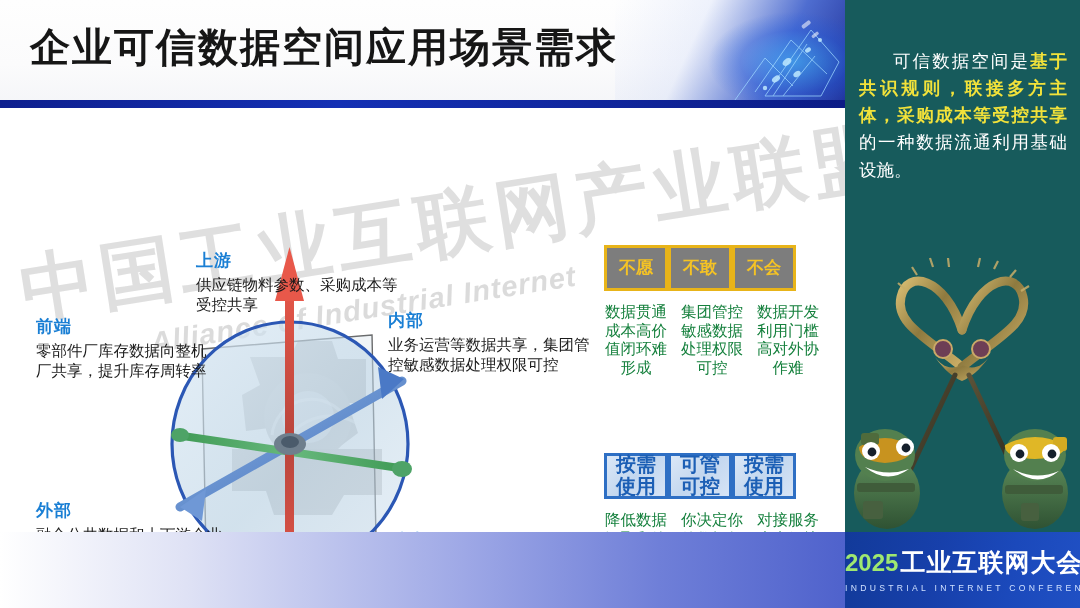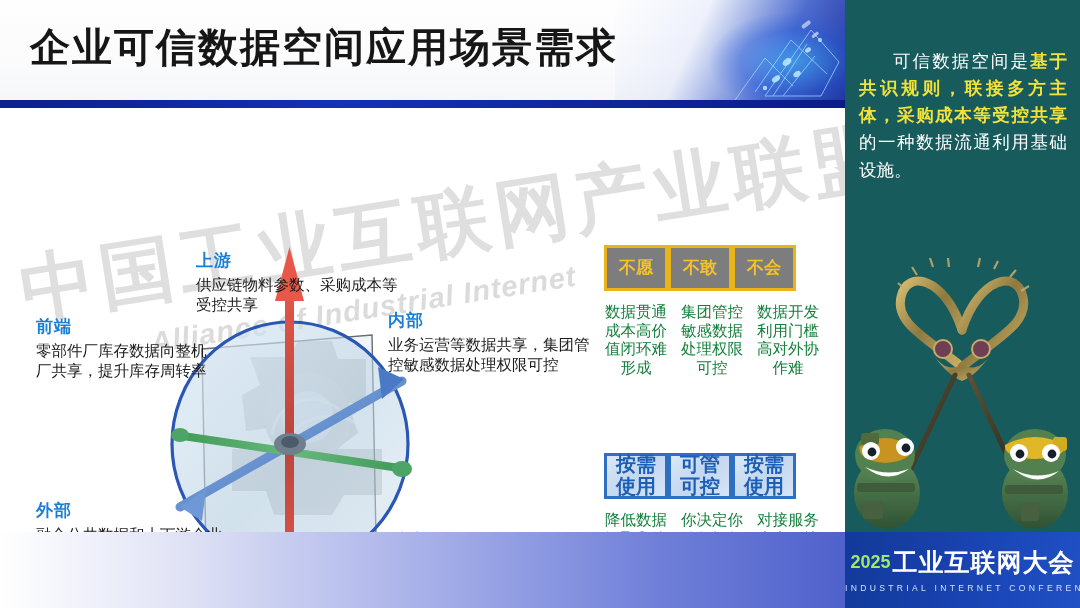--- a/index.html
+++ b/index.html
@@ -170,21 +170,21 @@
     width: 235px; height: 76px;
     background: linear-gradient(100deg,#123a9a 0%, #1740ab 40%, #1b49bb 70%, #2050c4 100%);
     overflow: hidden;
   }
   .logo-inner {
     position: absolute; left: 0; right: 0; top: 14px;
     text-align: center;
   }
   .logo-line1 { white-space: nowrap; }
   .logo-year {
-    font-size: 18px; font-weight: 700; letter-spacing: 0px;
+    font-size: 24px; font-weight: 700; letter-spacing: 0px;
     color: #9fe870; vertical-align: middle;
   }
   .logo-cn {
     font-size: 25px; font-weight: 700; letter-spacing: 1px;
     color: #ffffff; vertical-align: middle; margin-left: 2px;
   }
   .logo-line2 {
     margin-top: 4px;
     font-size: 8.6px; letter-spacing: 3.3px;
     color: #cfe0ff; white-space: nowrap;

